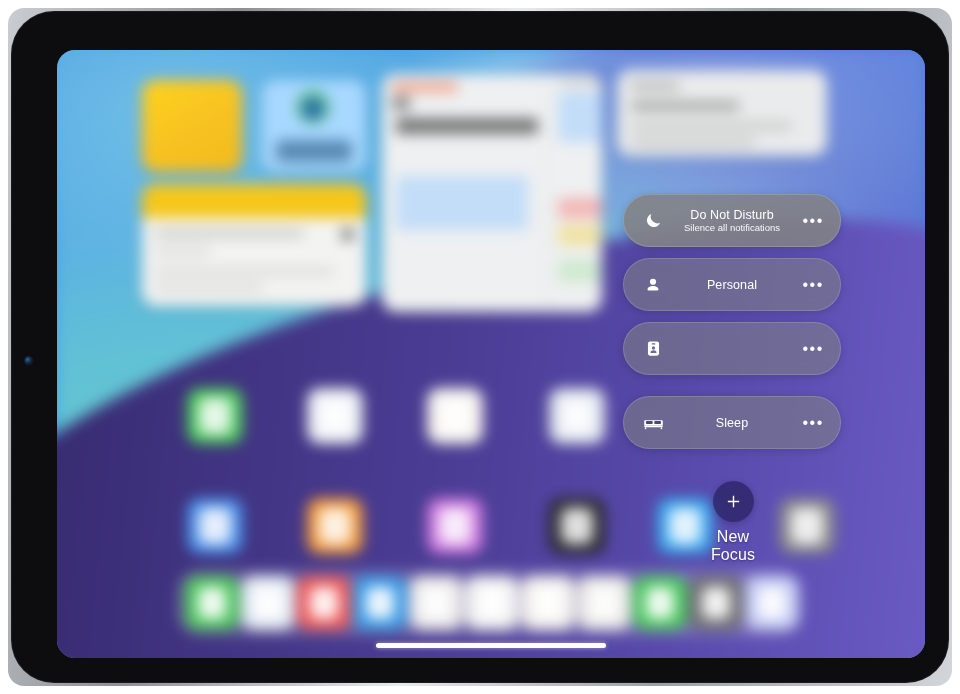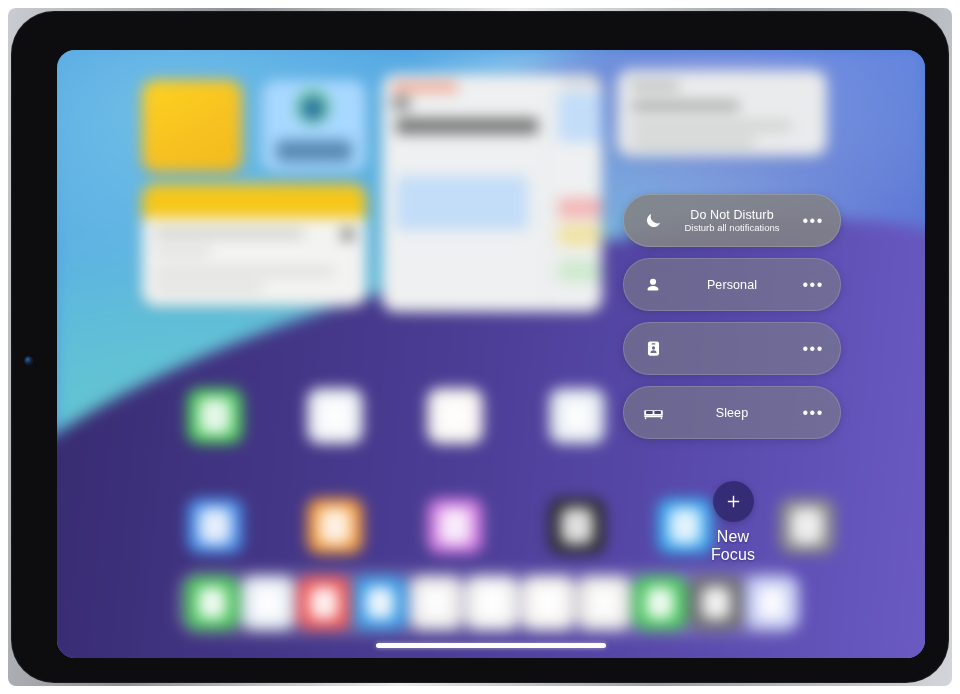--- a/index.html
+++ b/index.html
@@ -5,21 +5,21 @@
   * { margin:0; padding:0; box-sizing:border-box; }
   html,body {
     width:960px; height:694px; overflow:hidden;
     background:#ffffff;
     font-family:"Liberation Sans", sans-serif;
   }
 
   
   #device-frame{
     position:absolute; left:8px; top:8px; width:944px; height:678px;
-    border-radius:8px;
+    border-radius:16px;
     background:linear-gradient(100deg,#c9ccd0 0%,#8d9197 22%,#e8eaec 48%,#9aa0a6 72%,#d2d5d9 100%);
     padding:3px;
   }
   #device-body{
     position:absolute; inset:3px;
     border-radius:43px;
     background:#0d0d0f;
     box-shadow:inset 0 0 2px rgba(255,255,255,.22);
   }
   #camera-dot{
@@ -316,21 +316,21 @@
       <div id="focus-panel">
 
         <div class="focus-pill fp-gray" style="top:144px">
           <span class="fp-icon">
             <svg viewBox="0 0 24 24" width="19" height="19">
                 <path fill="currentColor" d="M20.3 14.9A8.6 8.6 0 0 1 9.1 3.7a8.6 8.6 0 1 0 11.2 11.2z"></path>
               </svg>
           </span>
           <span class="fp-text">
             <span class="fp-title">Do Not Disturb</span>
-            <span class="fp-sub">Disturb all notifications</span>
+            <span class="fp-sub">Silence all notifications</span>
           </span>
           <span class="fp-more">•••</span>
         </div>
 
         <div class="focus-pill fp-trans" style="top:208px">
           <span class="fp-icon">
             <svg viewBox="0 0 24 24" width="18" height="18">
                 <circle cx="12" cy="7.6" r="4.1" fill="currentColor"></circle>
                 <path fill="currentColor" d="M12 13.2c-4.3 0-7.3 2.3-7.3 4.7 0 1.1 1 1.5 2.2 1.5h10.2c1.2 0 2.2-.4 2.2-1.5 0-2.4-3-4.7-7.3-4.7z"></path>
               </svg>
@@ -346,21 +346,21 @@
             <svg viewBox="0 0 24 24" width="19" height="19">
               <rect x="5" y="3" width="14" height="18" rx="2.6" fill="currentColor"></rect>
               <rect x="9.6" y="5.4" width="4.8" height="1.7" rx=".85" fill="#6d6a96"></rect>
               <circle cx="12" cy="11.4" r="2.1" fill="#6d6a96"></circle>
               <path d="M12 14.1c-2.3 0-3.7 1.2-3.7 2.4v1.3h7.4v-1.3c0-1.2-1.4-2.4-3.7-2.4z" fill="#6d6a96"></path>
             </svg>
           </span>
           <span class="fp-more">•••</span>
         </div>
 
-        <div class="focus-pill fp-trans" style="top:336px">
+        <div class="focus-pill fp-trans" style="top:346px">
           <span class="fp-icon">
             <svg viewBox="0 0 24 24" width="21" height="21">
               <path fill="currentColor" d="M2.6 9.4h18.8c.7 0 1.2.6 1.2 1.3v4.6H1.4v-4.6c0-.7.5-1.3 1.2-1.3z"></path>
               <rect x="3.4" y="10.4" width="7.7" height="3.4" rx="1.1" fill="#4a4580"></rect>
               <rect x="12.9" y="10.4" width="7.7" height="3.4" rx="1.1" fill="#4a4580"></rect>
               <rect x="1.4" y="15.3" width="21.2" height="2.2" rx=".9" fill="currentColor"></rect>
               <rect x="2.1" y="17.3" width="1.7" height="2.3" rx=".8" fill="currentColor"></rect>
               <rect x="20.2" y="17.3" width="1.7" height="2.3" rx=".8" fill="currentColor"></rect>
             </svg>
           </span>

